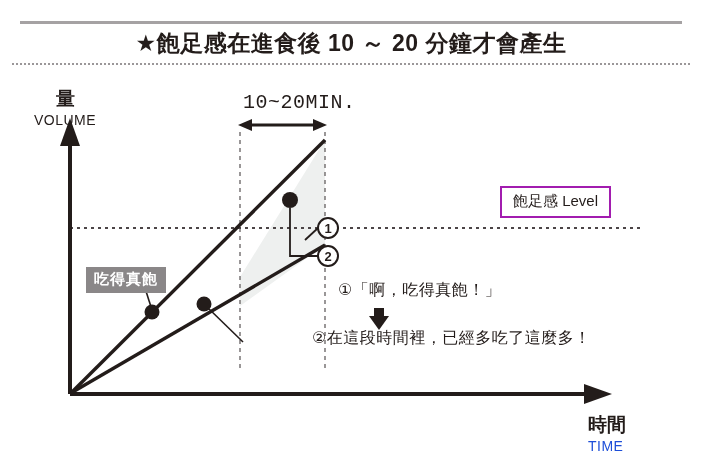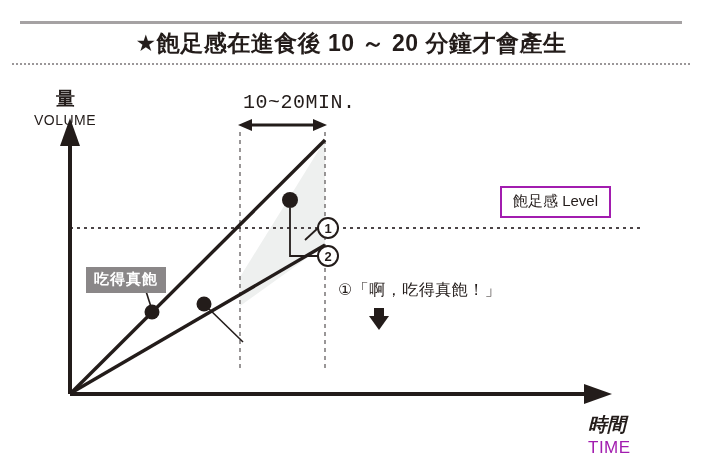--- a/index.html
+++ b/index.html
@@ -64,25 +64,25 @@
   #lbl-volume-cn {
     left: 56px; top: 86px;
     font-size: 19px; font-weight: bold; color: #231c1a;
   }
   #lbl-volume-en {
     left: 34px; top: 112px;
     font-size: 14px; color: #231c1a; letter-spacing: 0.5px;
   }
   #lbl-time-cn {
     left: 588px; top: 412px;
-    font-size: 19px; font-weight: bold; color: #231c1a; font-style: italic;
+    font-size: 19px; font-weight: bold; color: #231c1a;
   }
   #lbl-time-en {
     left: 588px; top: 438px;
-    font-size: 17px; color: #a21caf; letter-spacing: 0.5px;
+    font-size: 14px; color: #1d4ed8; letter-spacing: 0.5px;
   }
   #lbl-duration {
     left: 243px; top: 91px;
     font-size: 20px; color: #231c1a;
     font-family: "Liberation Mono", "DejaVu Sans Mono", monospace;
     letter-spacing: 0.5px;
   }
 
   #box-level {
     left: 500px; top: 186px;
@@ -186,14 +186,15 @@
   <div class="ov" id="lbl-time-cn">時間</div>
   <div class="ov" id="lbl-time-en">TIME</div>
 
   <div class="ov" id="lbl-duration">10~20MIN.</div>
 
   <div class="ov" id="box-level">飽足感 Level</div>
 
   <div class="ov tag" id="tag-eaten">吃得真飽</div>
 
   <div class="ov" id="note-1">①「啊，吃得真飽！」</div>
+  <div class="ov" id="note-2">②在這段時間裡，已經多吃了這麼多！</div>
 
 </div>
 
 </body></html>

